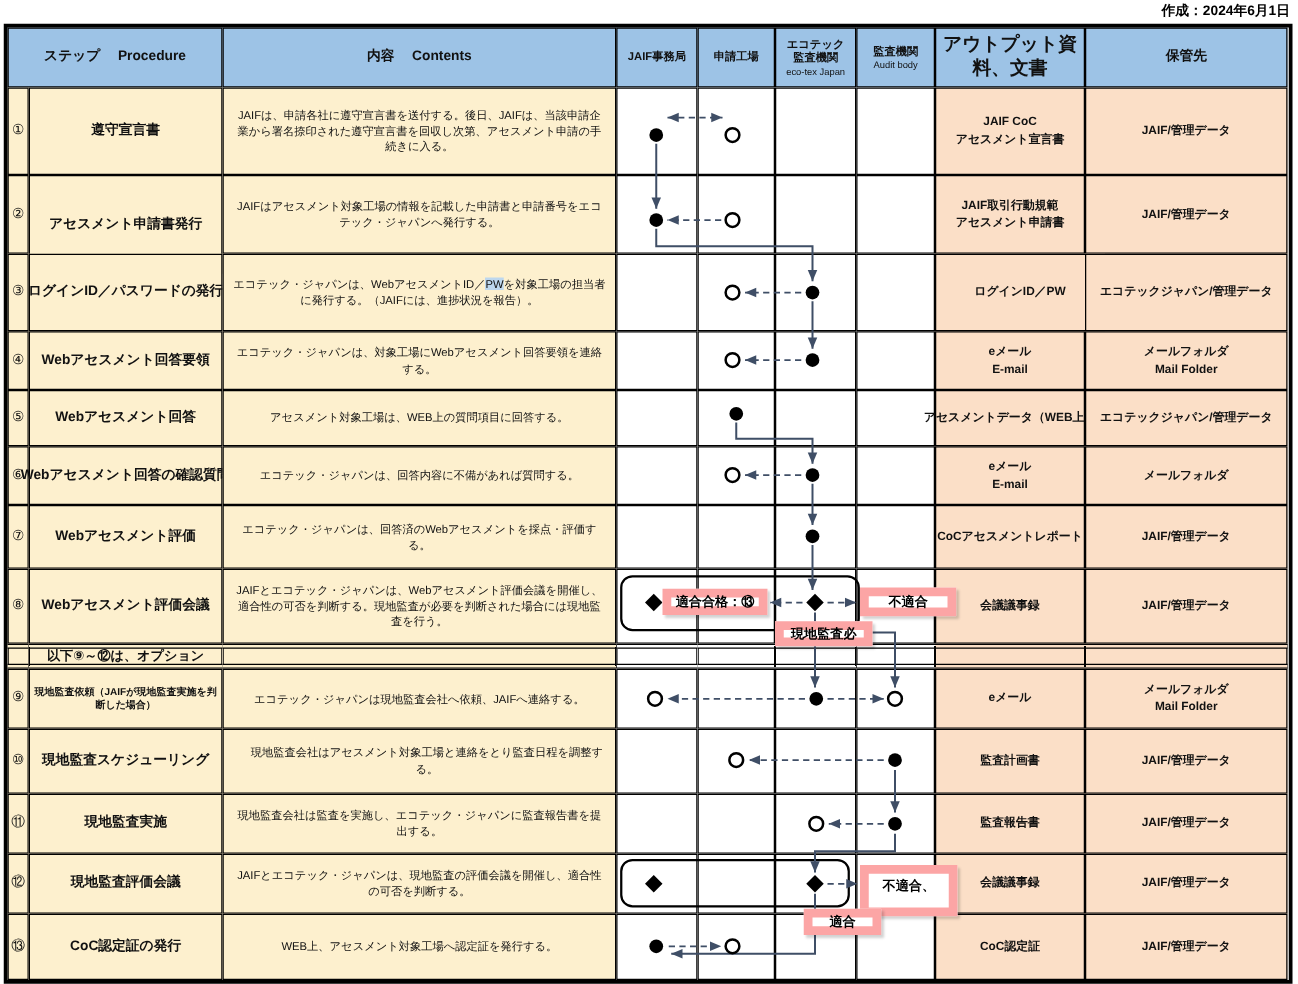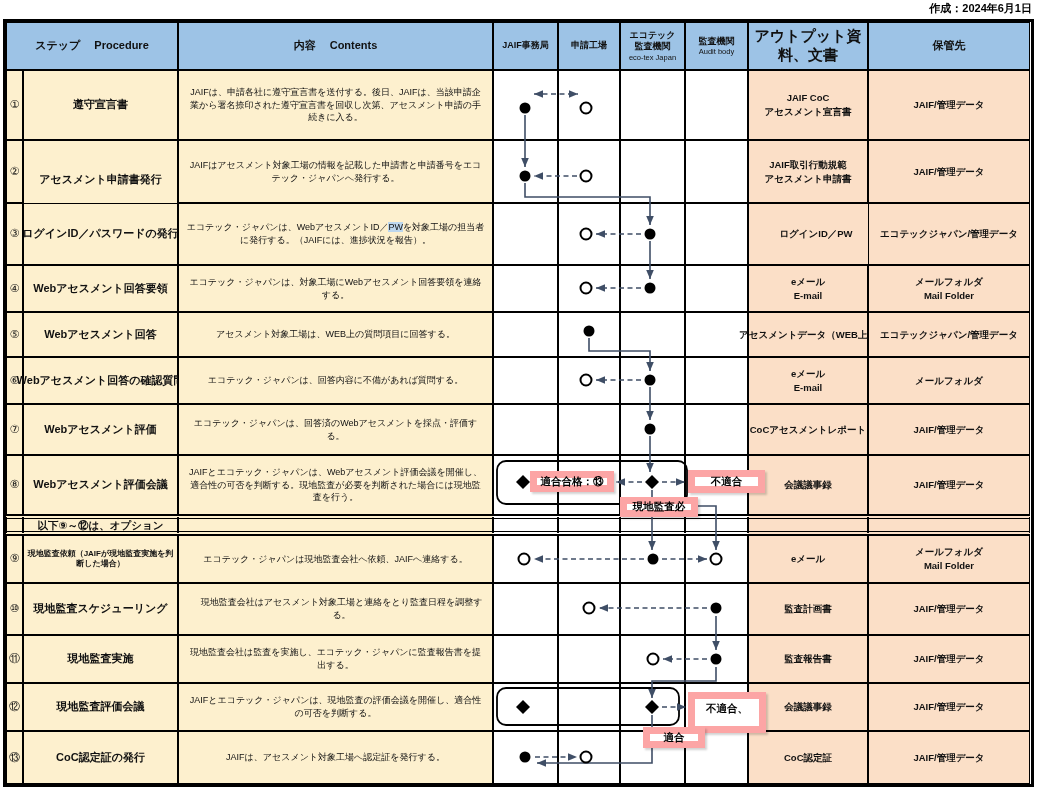--- a/index.html
+++ b/index.html
@@ -223,21 +223,21 @@
       <div class="cell flowcell" style="left: 620px; top: 683px; width: 65px; height: 48px;"></div>
       <div class="cell flowcell" style="left: 685px; top: 683px; width: 63px; height: 48px;"></div>
       <div class="cell out" style="left: 748px; top: 683px; width: 120px; height: 48px;">
         <div>会議議事録</div>
       </div>
       <div class="cell store" style="left: 868px; top: 683px; width: 162px; height: 48px;">
         <div>JAIF/管理データ</div>
       </div>
       <div class="cell num" style="left: 6px; top: 731px; width: 17px; height: 53px;">⑬</div>
       <div class="cell step" style="left: 23px; top: 731px; width: 155px; height: 53px;">CoC認定証の発行</div>
-      <div class="cell cont" style="left: 178px; top: 731px; width: 315px; height: 53px;">JAIFは、アセスメント対象工場へ認定証を発行する。</div>
+      <div class="cell cont" style="left: 178px; top: 731px; width: 315px; height: 53px;">WEB上、アセスメント対象工場へ認定証を発行する。</div>
       <div class="cell flowcell" style="left: 493px; top: 731px; width: 65px; height: 53px;"></div>
       <div class="cell flowcell" style="left: 558px; top: 731px; width: 62px; height: 53px;"></div>
       <div class="cell flowcell" style="left: 620px; top: 731px; width: 65px; height: 53px;"></div>
       <div class="cell flowcell" style="left: 685px; top: 731px; width: 63px; height: 53px;"></div>
       <div class="cell out" style="left: 748px; top: 731px; width: 120px; height: 53px;">
         <div>CoC認定証</div>
       </div>
       <div class="cell store" style="left: 868px; top: 731px; width: 162px; height: 53px;">
         <div>JAIF/管理データ</div>
       </div>

